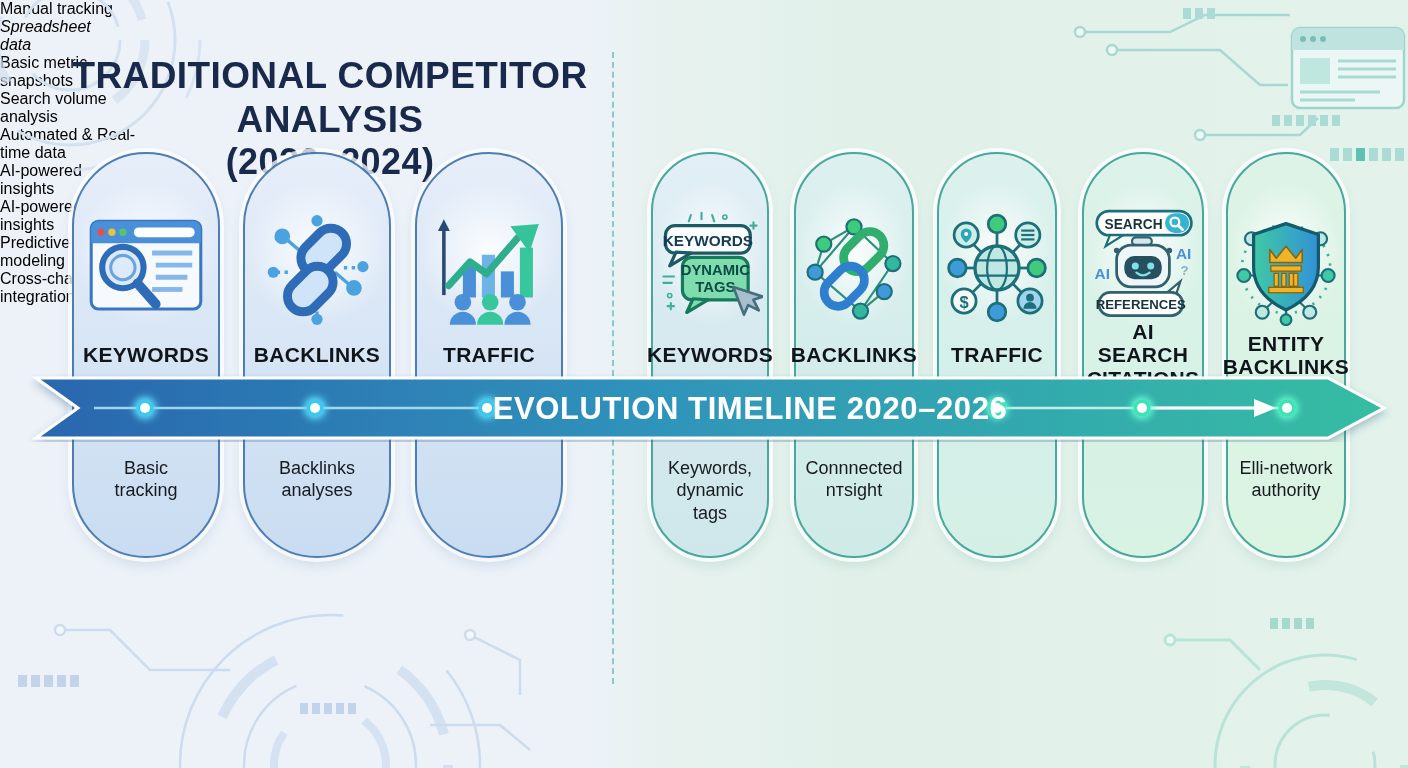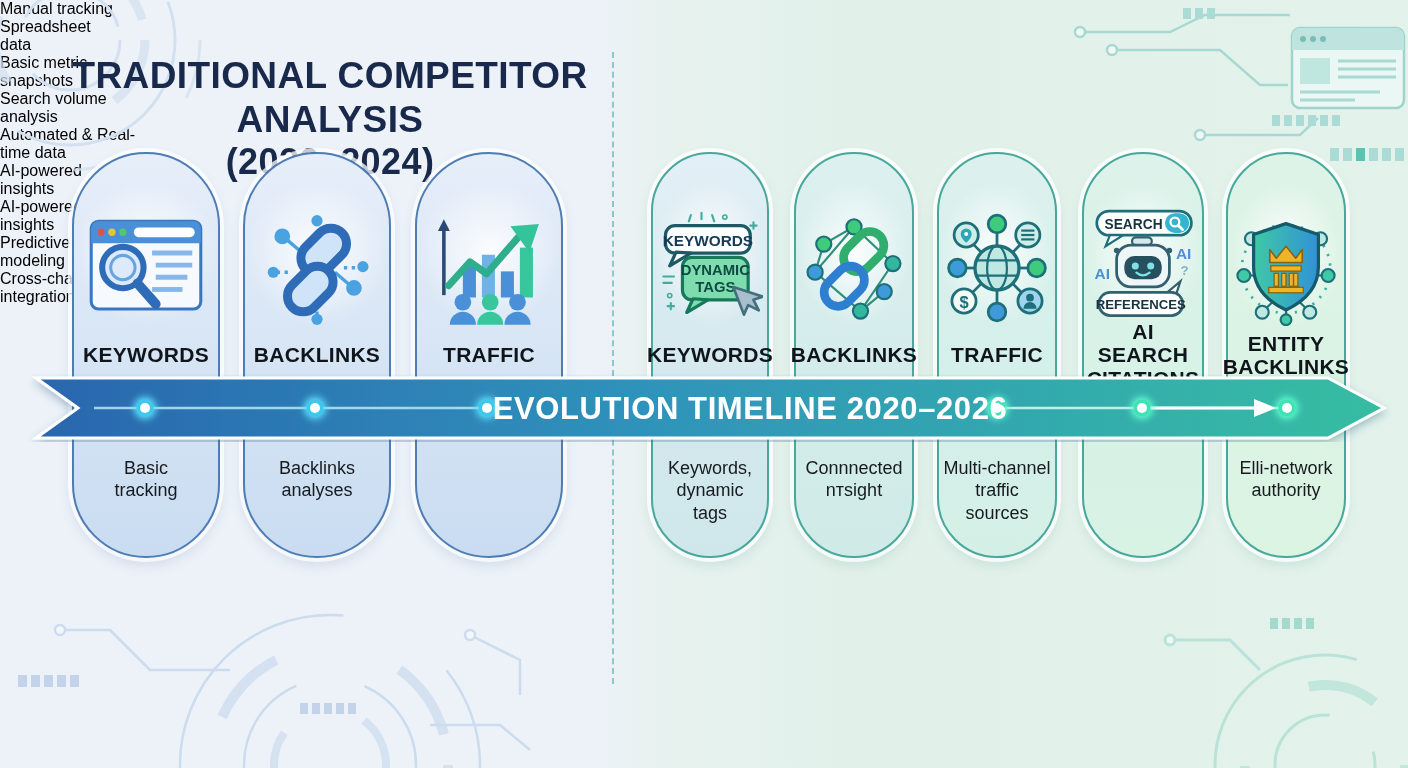--- a/index.html
+++ b/index.html
@@ -337,23 +337,20 @@
           <text x="20" y="88" text-anchor="middle" font-size="15" font-weight="bold" fill="#1d6f7a">$</text>
         </g>
         <g>
           <circle cx="80" cy="82" r="11" fill="#9fd4ee" stroke="#1d6f7a" stroke-width="2.5"></circle>
           <circle cx="80" cy="79" r="3.5" fill="#1d6f7a"></circle>
           <path d="M74 89 a6 6 0 0 1 12 0 Z" fill="#1d6f7a"></path>
         </g>
       </svg>
     </div>
     <div class="pill-label">TRAFFIC</div>
-    <div class="pill-desc">Multi-channel
-traffic
-sources</div>
   </div>
 
   <div class="pill teal" style="left:1082px;width:122px;border-radius:62px;background:linear-gradient(180deg,#dcf2ea 0%,#d7f2e6 60%,#d8f3e4 100%);">
     <div class="icon-wrap">
       <svg width="110" height="120" viewBox="0 0 100 108">
         <g>
           <rect x="8" y="4" width="86" height="22" rx="11" fill="#ffffff" stroke="#1d6f7a" stroke-width="2.5"></rect>
           <text x="15" y="20" font-size="12.5" font-weight="bold" fill="#16333f">SEARCH</text>
           <rect x="70" y="6" width="22" height="18" rx="9" fill="#36b3cf"></rect>
           <circle cx="79" cy="14" r="4" fill="none" stroke="#ffffff" stroke-width="2"></circle>
@@ -500,21 +497,21 @@
   <div class="gdot gdot-blue" style="left:482px;"></div>
   <div class="gdot gdot-teal" style="left:703px;"></div>
   <div class="gdot gdot-teal" style="left:847px;"></div>
   <div class="gdot gdot-teal" style="left:990px;"></div>
   <div class="gdot gdot-teal" style="left:1136px;"></div>
   <div class="gdot gdot-teal" style="left:1279px;"></div>
 
   <ul class="bullets blue" style="left:62px;width:175px;">
     <li>Manual tracking</li>
   </ul>
-  <ul class="bullets blue" style="left:235px;width:118px;">
+  <ul class="bullets blue" style="left:235px;width:118px;font-style:italic;">
     <li>Spreadsheet data</li>
   </ul>
   <ul class="bullets blue" style="left:408px;width:128px;">
     <li>Basic metric snapshots</li>
     <li>Search volume analysis</li>
   </ul>
   <ul class="bullets teal" style="left:646px;width:145px;">
     <li>Automated &amp; Real-time data</li>
   </ul>
   <ul class="bullets teal" style="left:792px;width:112px;">

